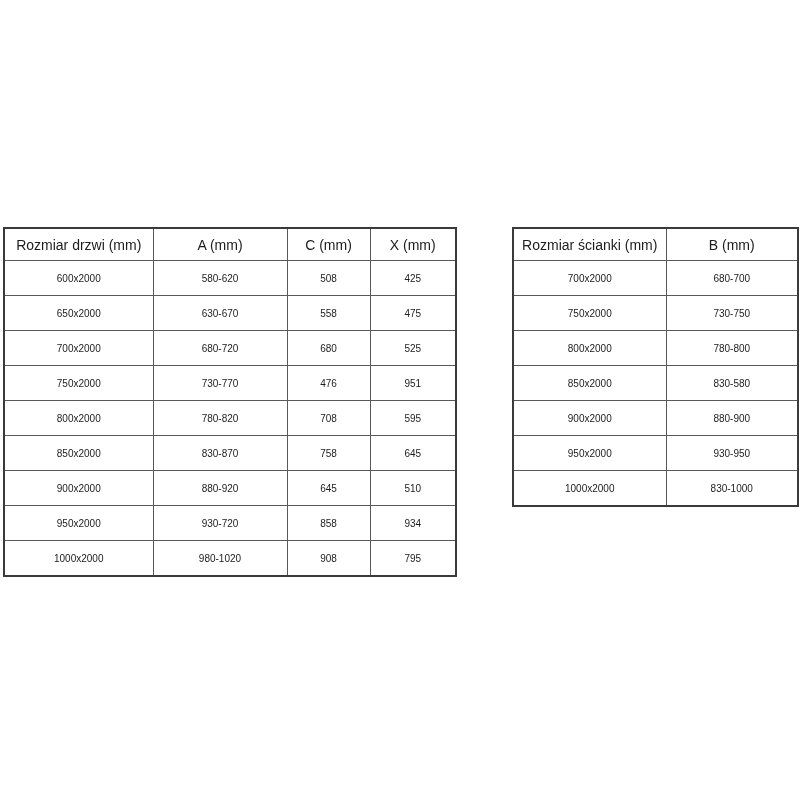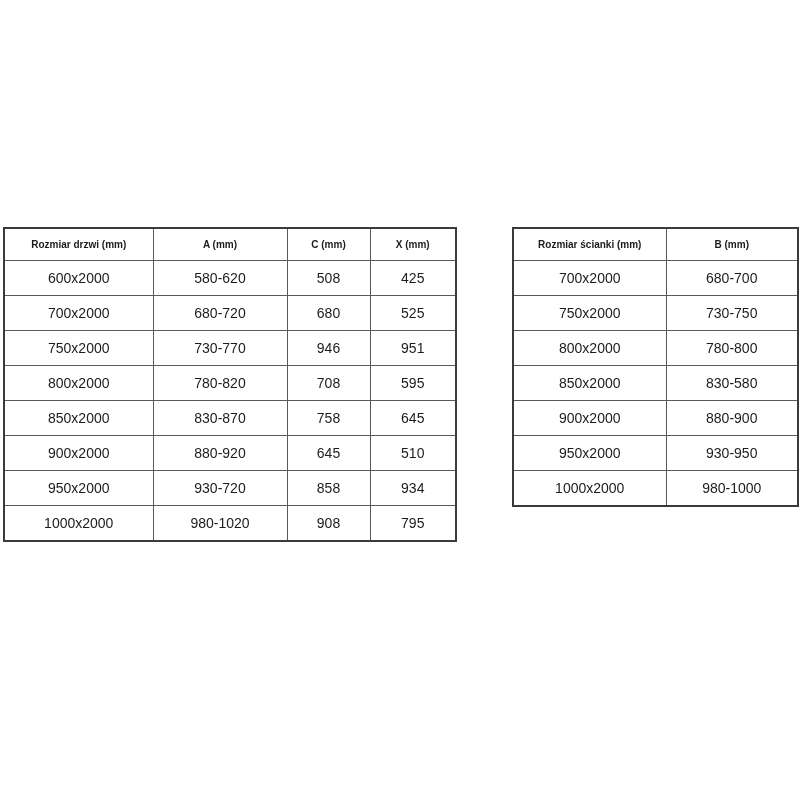--- a/index.html
+++ b/index.html
@@ -32,26 +32,26 @@
   table.spec td {
     border: 1px solid #595959;
     text-align: center;
     vertical-align: middle;
     padding: 0 4px;
     overflow: hidden;
     white-space: nowrap;
   }
   table.spec th {
     height: 31px;
-    font-size: 10px;
-    font-weight: bold;
+    font-size: 14px;
+    font-weight: normal;
   }
   table.spec td {
     height: 34px;
-    font-size: 14px;
+    font-size: 10px;
     font-weight: normal;
   }
   .tbl-doors col.c1 { width: 149px; }
   .tbl-doors col.c2 { width: 134px; }
   .tbl-doors col.c3 { width: 83px;  }
   .tbl-doors col.c4 { width: 86px;  }
   .tbl-walls col.c1 { width: 153px; }
   .tbl-walls col.c2 { width: 132px; }
 </style>
 </head>
@@ -76,29 +76,35 @@
           </tr>
       </thead>
       <tbody>
           <tr>
             <td>600x2000</td>
             <td>580-620</td>
             <td>508</td>
             <td>425</td>
           </tr>
           <tr>
+            <td>650x2000</td>
+            <td>630-670</td>
+            <td>558</td>
+            <td>475</td>
+          </tr>
+          <tr>
             <td>700x2000</td>
             <td>680-720</td>
             <td>680</td>
             <td>525</td>
           </tr>
           <tr>
             <td>750x2000</td>
             <td>730-770</td>
-            <td>946</td>
+            <td>476</td>
             <td>951</td>
           </tr>
           <tr>
             <td>800x2000</td>
             <td>780-820</td>
             <td>708</td>
             <td>595</td>
           </tr>
           <tr>
             <td>850x2000</td>
@@ -160,19 +166,19 @@
           <tr>
             <td>900x2000</td>
             <td>880-900</td>
           </tr>
           <tr>
             <td>950x2000</td>
             <td>930-950</td>
           </tr>
           <tr>
             <td>1000x2000</td>
-            <td>980-1000</td>
+            <td>830-1000</td>
           </tr>
         </tbody>
     </table>
   </section>
 
 </div>
 
 </body></html>

